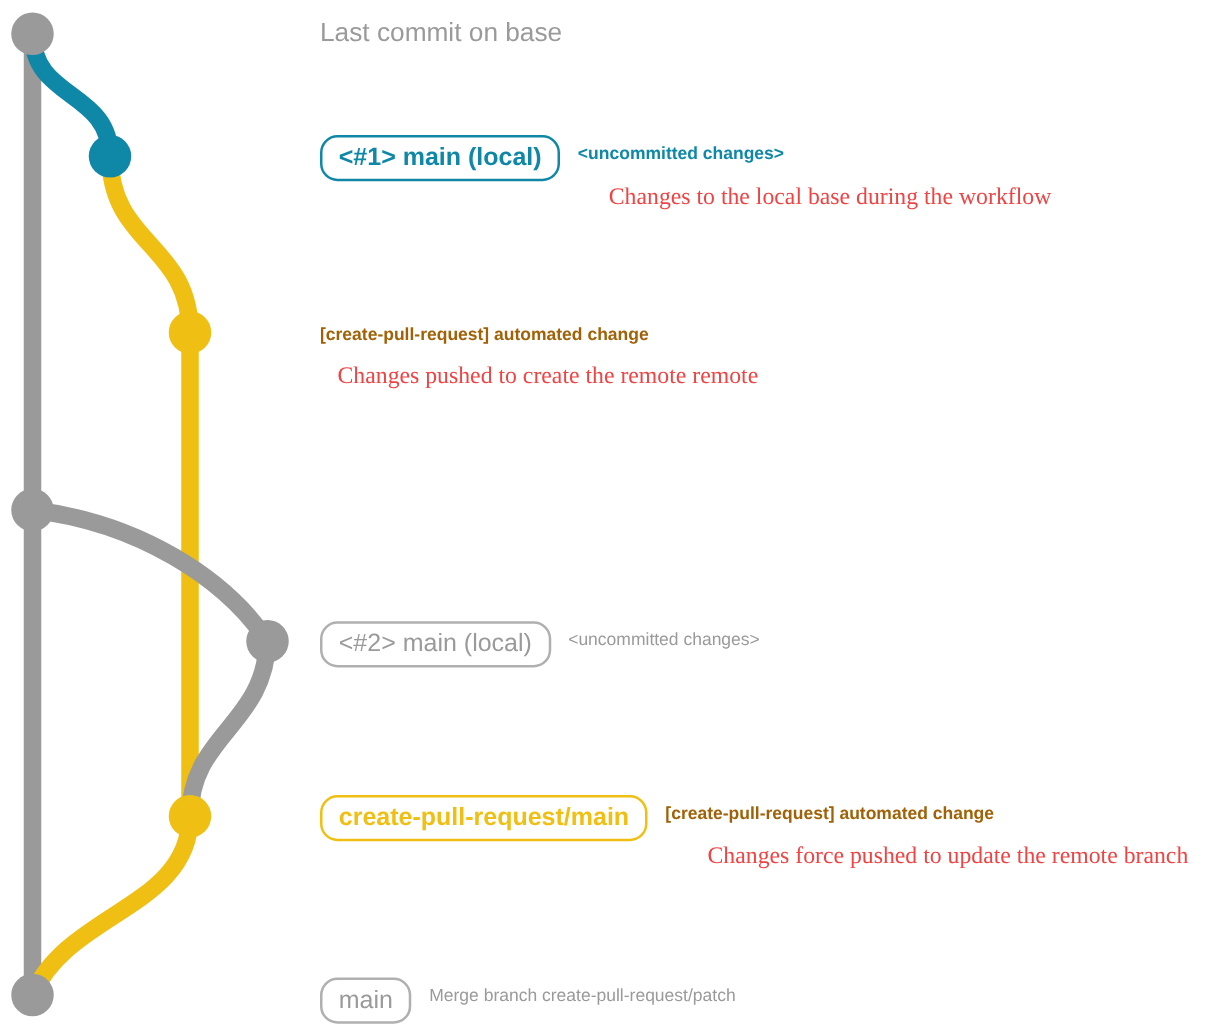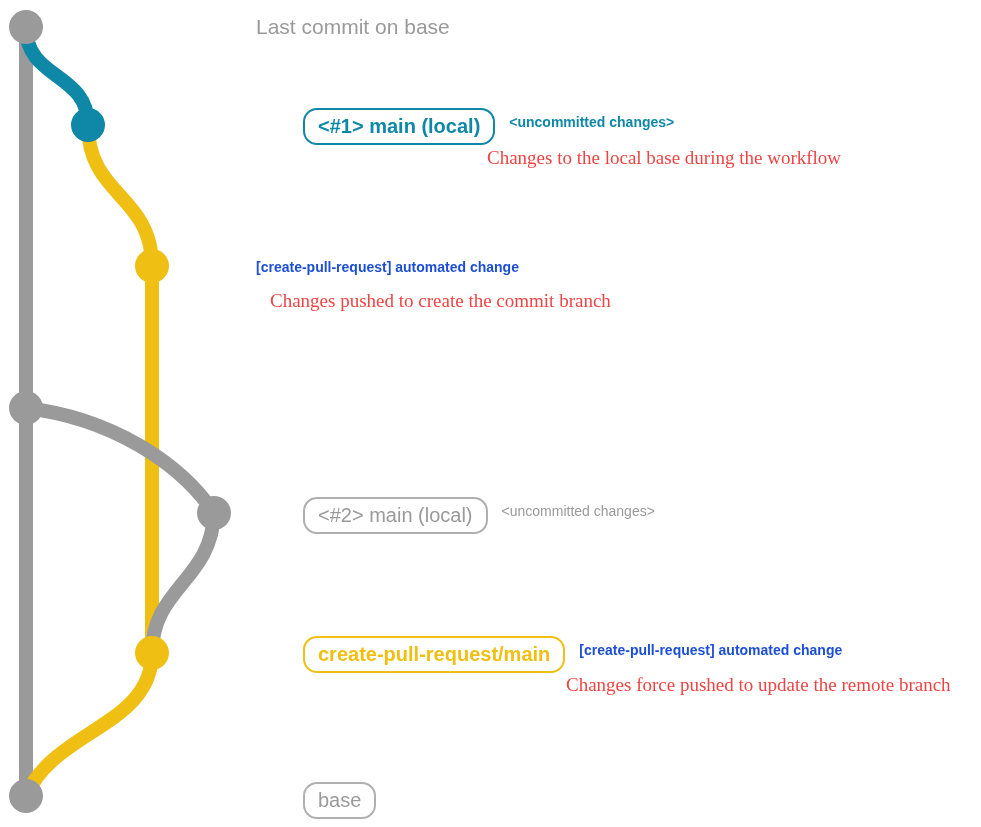--- a/index.html
+++ b/index.html
@@ -39,33 +39,32 @@
   .badge {
     display: inline-block;
     border: 2px solid #a16207;
     border-radius: 14px;
     padding: 4px 13px 5px 13px;
     font-size: 20px;
     line-height: 24px;
     color: #9a9a9a;
     background: #ffffff;
     font-family: "Liberation Sans", sans-serif;
-    margin-left: 47px;
   }
   .badge.blue  { border-color: #0f88a8; color: #0f88a8; font-weight: bold; }
   .badge.yellow{ border-color: #efc013; color: #efc013; font-weight: bold; }
   .badge.gray  { border-color: #b0b0b0; color: #9a9a9a; }
 
   .subject {
     font-size: 14px;
     line-height: 28px;
     font-family: Liberation Sans, sans-serif;
   }
   .subject.blue   { color: #0f88a8; font-weight: bold; }
-  .subject.yellow { color: #1d4ed8; font-weight: bold; }
+  .subject.yellow { color: #a16207; font-weight: bold; }
   .subject.gray   { color: #9a9a9a; }
 
   .plain-head {
     font-size: 21px;
     line-height: 28px;
     color: #9a9a9a;
     font-family: "Liberation Sans", sans-serif;
   }
 
   .note {
@@ -116,34 +115,35 @@
   <div class="row" style="left:256px; top:108px;">
     <span class="badge blue">&lt;#1&gt; main (local)</span>
     <span class="badge-gap"></span>
     <span class="subject blue">&lt;uncommitted changes&gt;</span>
   </div>
   <div class="note" style="left:487px; top:146px;">Changes to the local base during the workflow</div>
 
   <div class="row" style="left:256px; top:253px;">
     <span class="subject yellow">[create-pull-request] automated change</span>
   </div>
-  <div class="note" style="left:270px; top:289px;">Changes pushed to create the commit branch</div>
+  <div class="note" style="left:270px; top:289px;">Changes pushed to create the remote remote</div>
 
 
   <div class="row" style="left:256px; top:497px;">
     <span class="badge gray">&lt;#2&gt; main (local)</span>
     <span class="badge-gap"></span>
     <span class="subject gray">&lt;uncommitted changes&gt;</span>
   </div>
 
   <div class="row" style="left:256px; top:636px;">
     <span class="badge yellow">create-pull-request/main</span>
     <span class="badge-gap"></span>
     <span class="subject yellow">[create-pull-request] automated change</span>
   </div>
   <div class="note" style="left:566px; top:673px;text-align:center;">Changes force pushed to update the remote branch</div>
 
   <div class="row" style="left:256px; top:782px;">
-    <span class="badge gray">base</span>
+    <span class="badge gray">main</span>
     <span class="badge-gap"></span>
+    <span class="subject gray">Merge branch create-pull-request/patch</span>
   </div>
 
 </div>
 
 </body></html>

